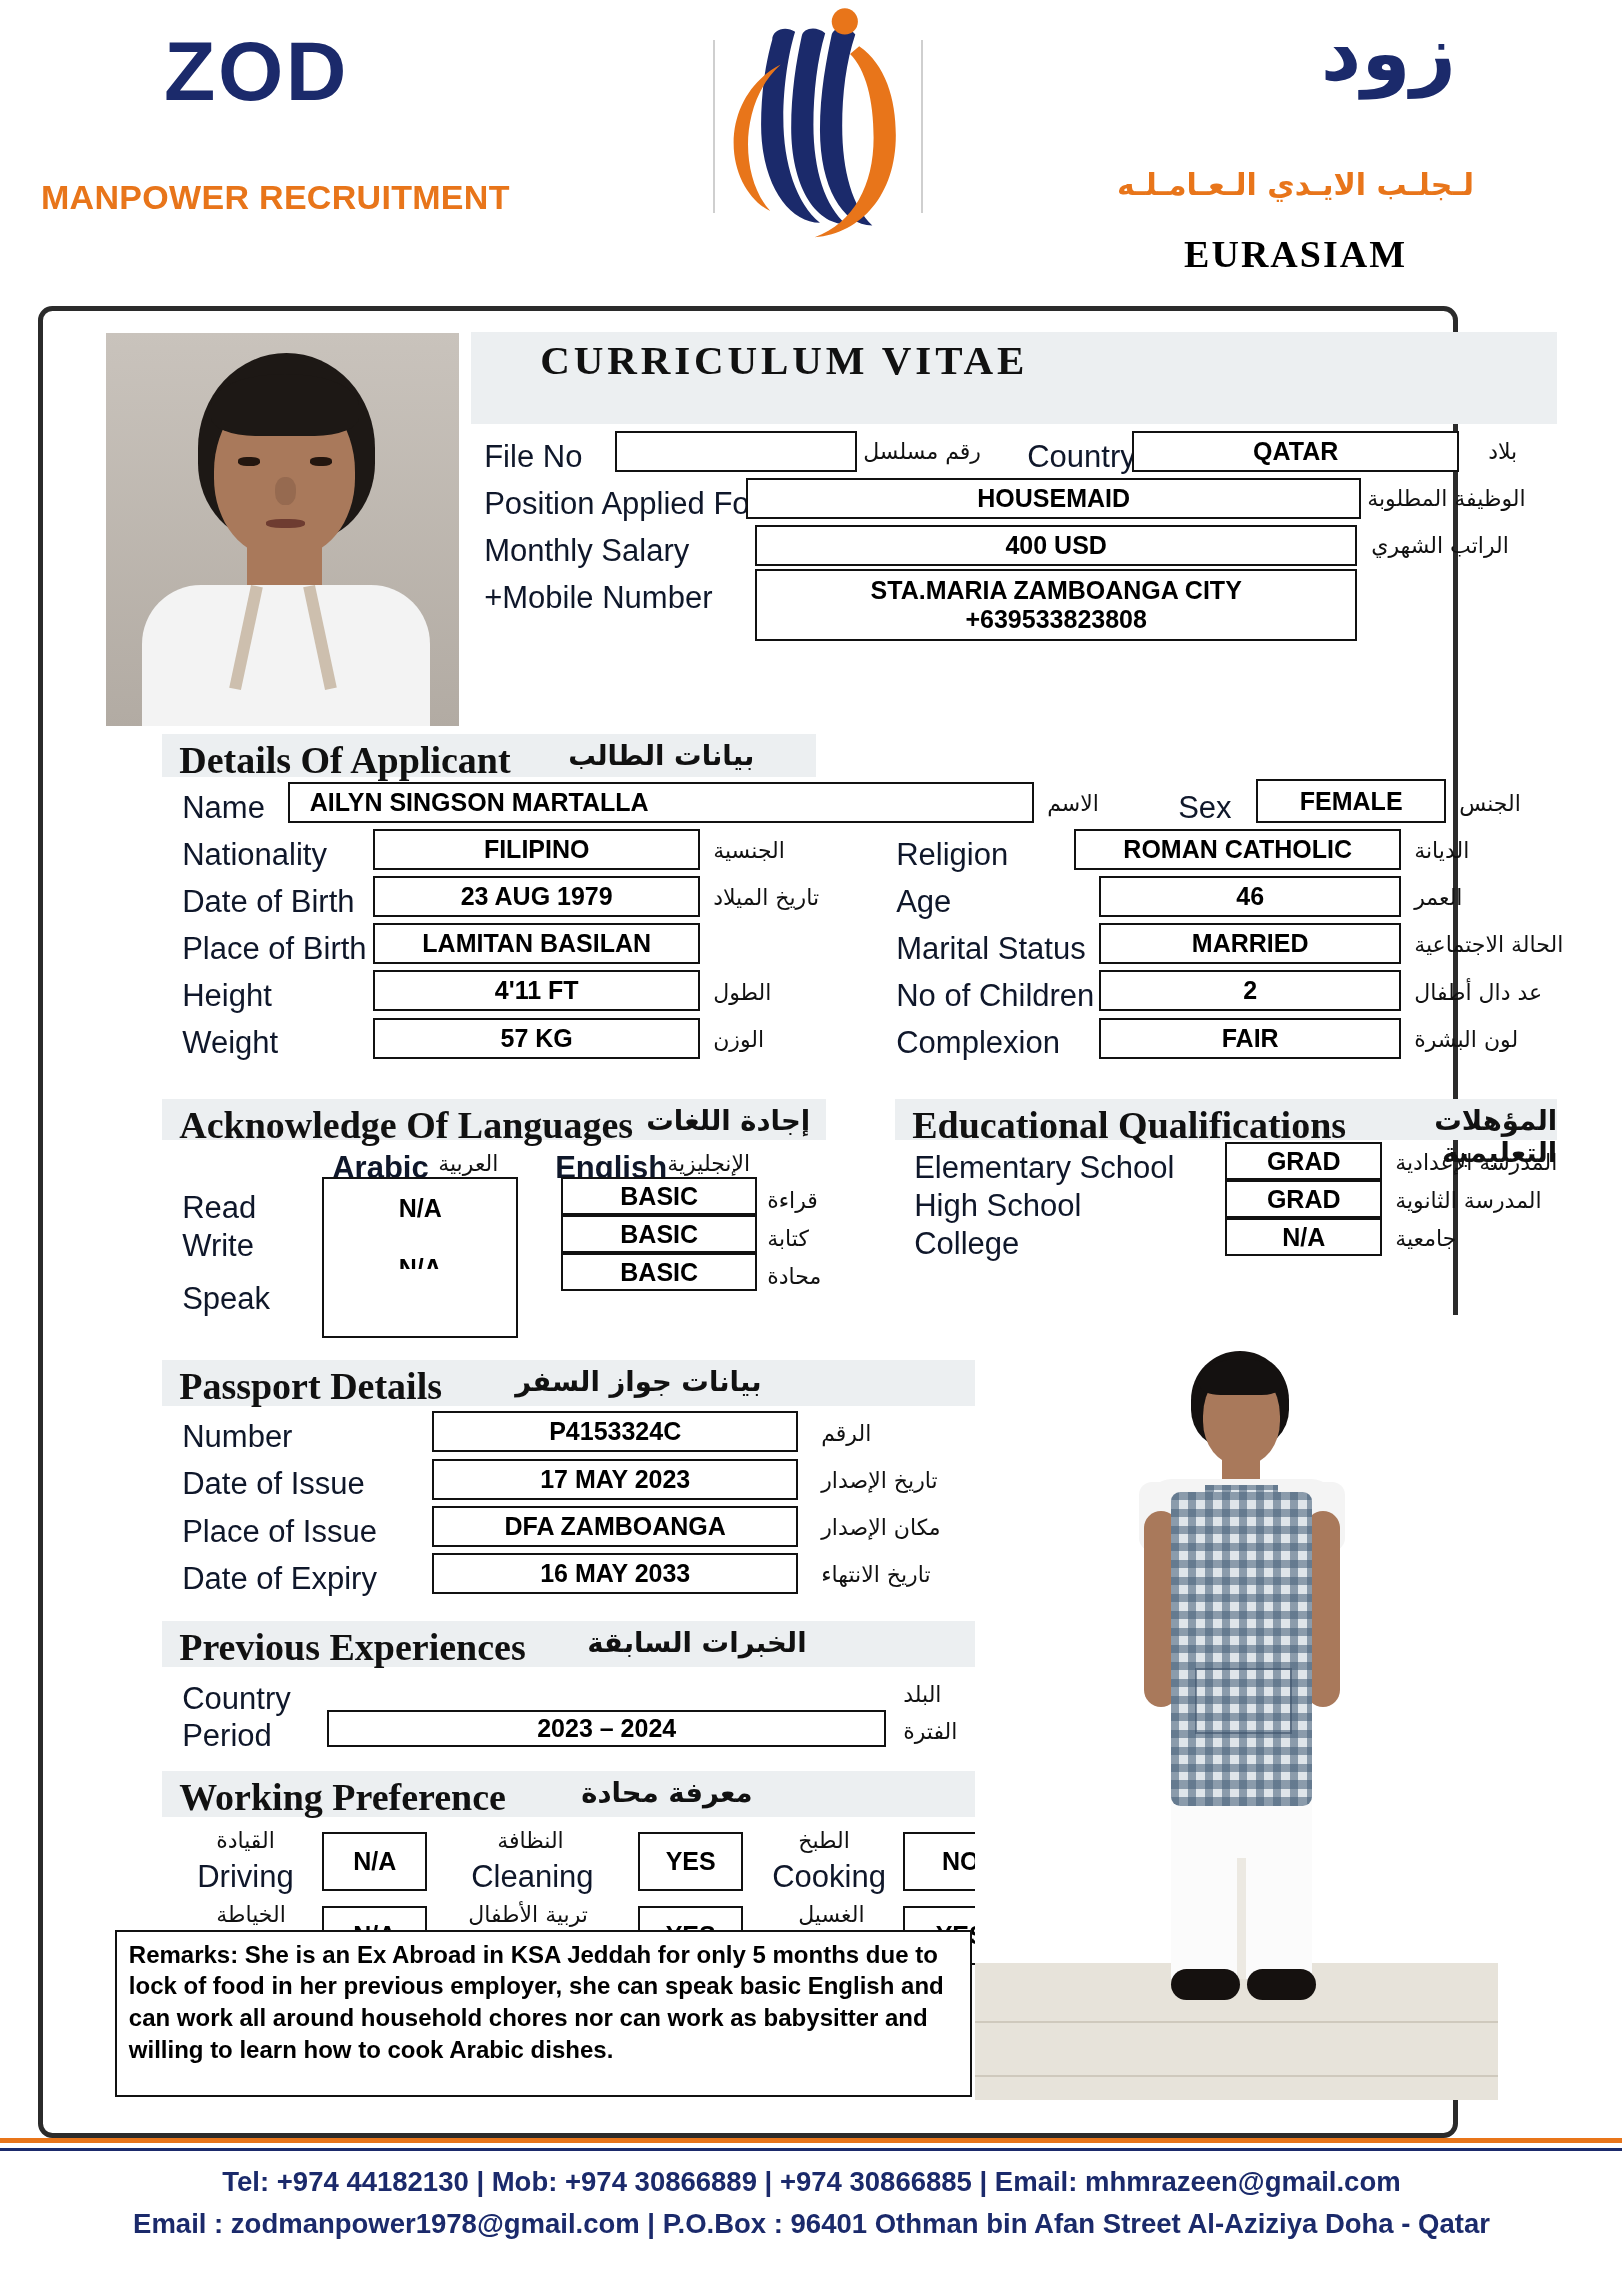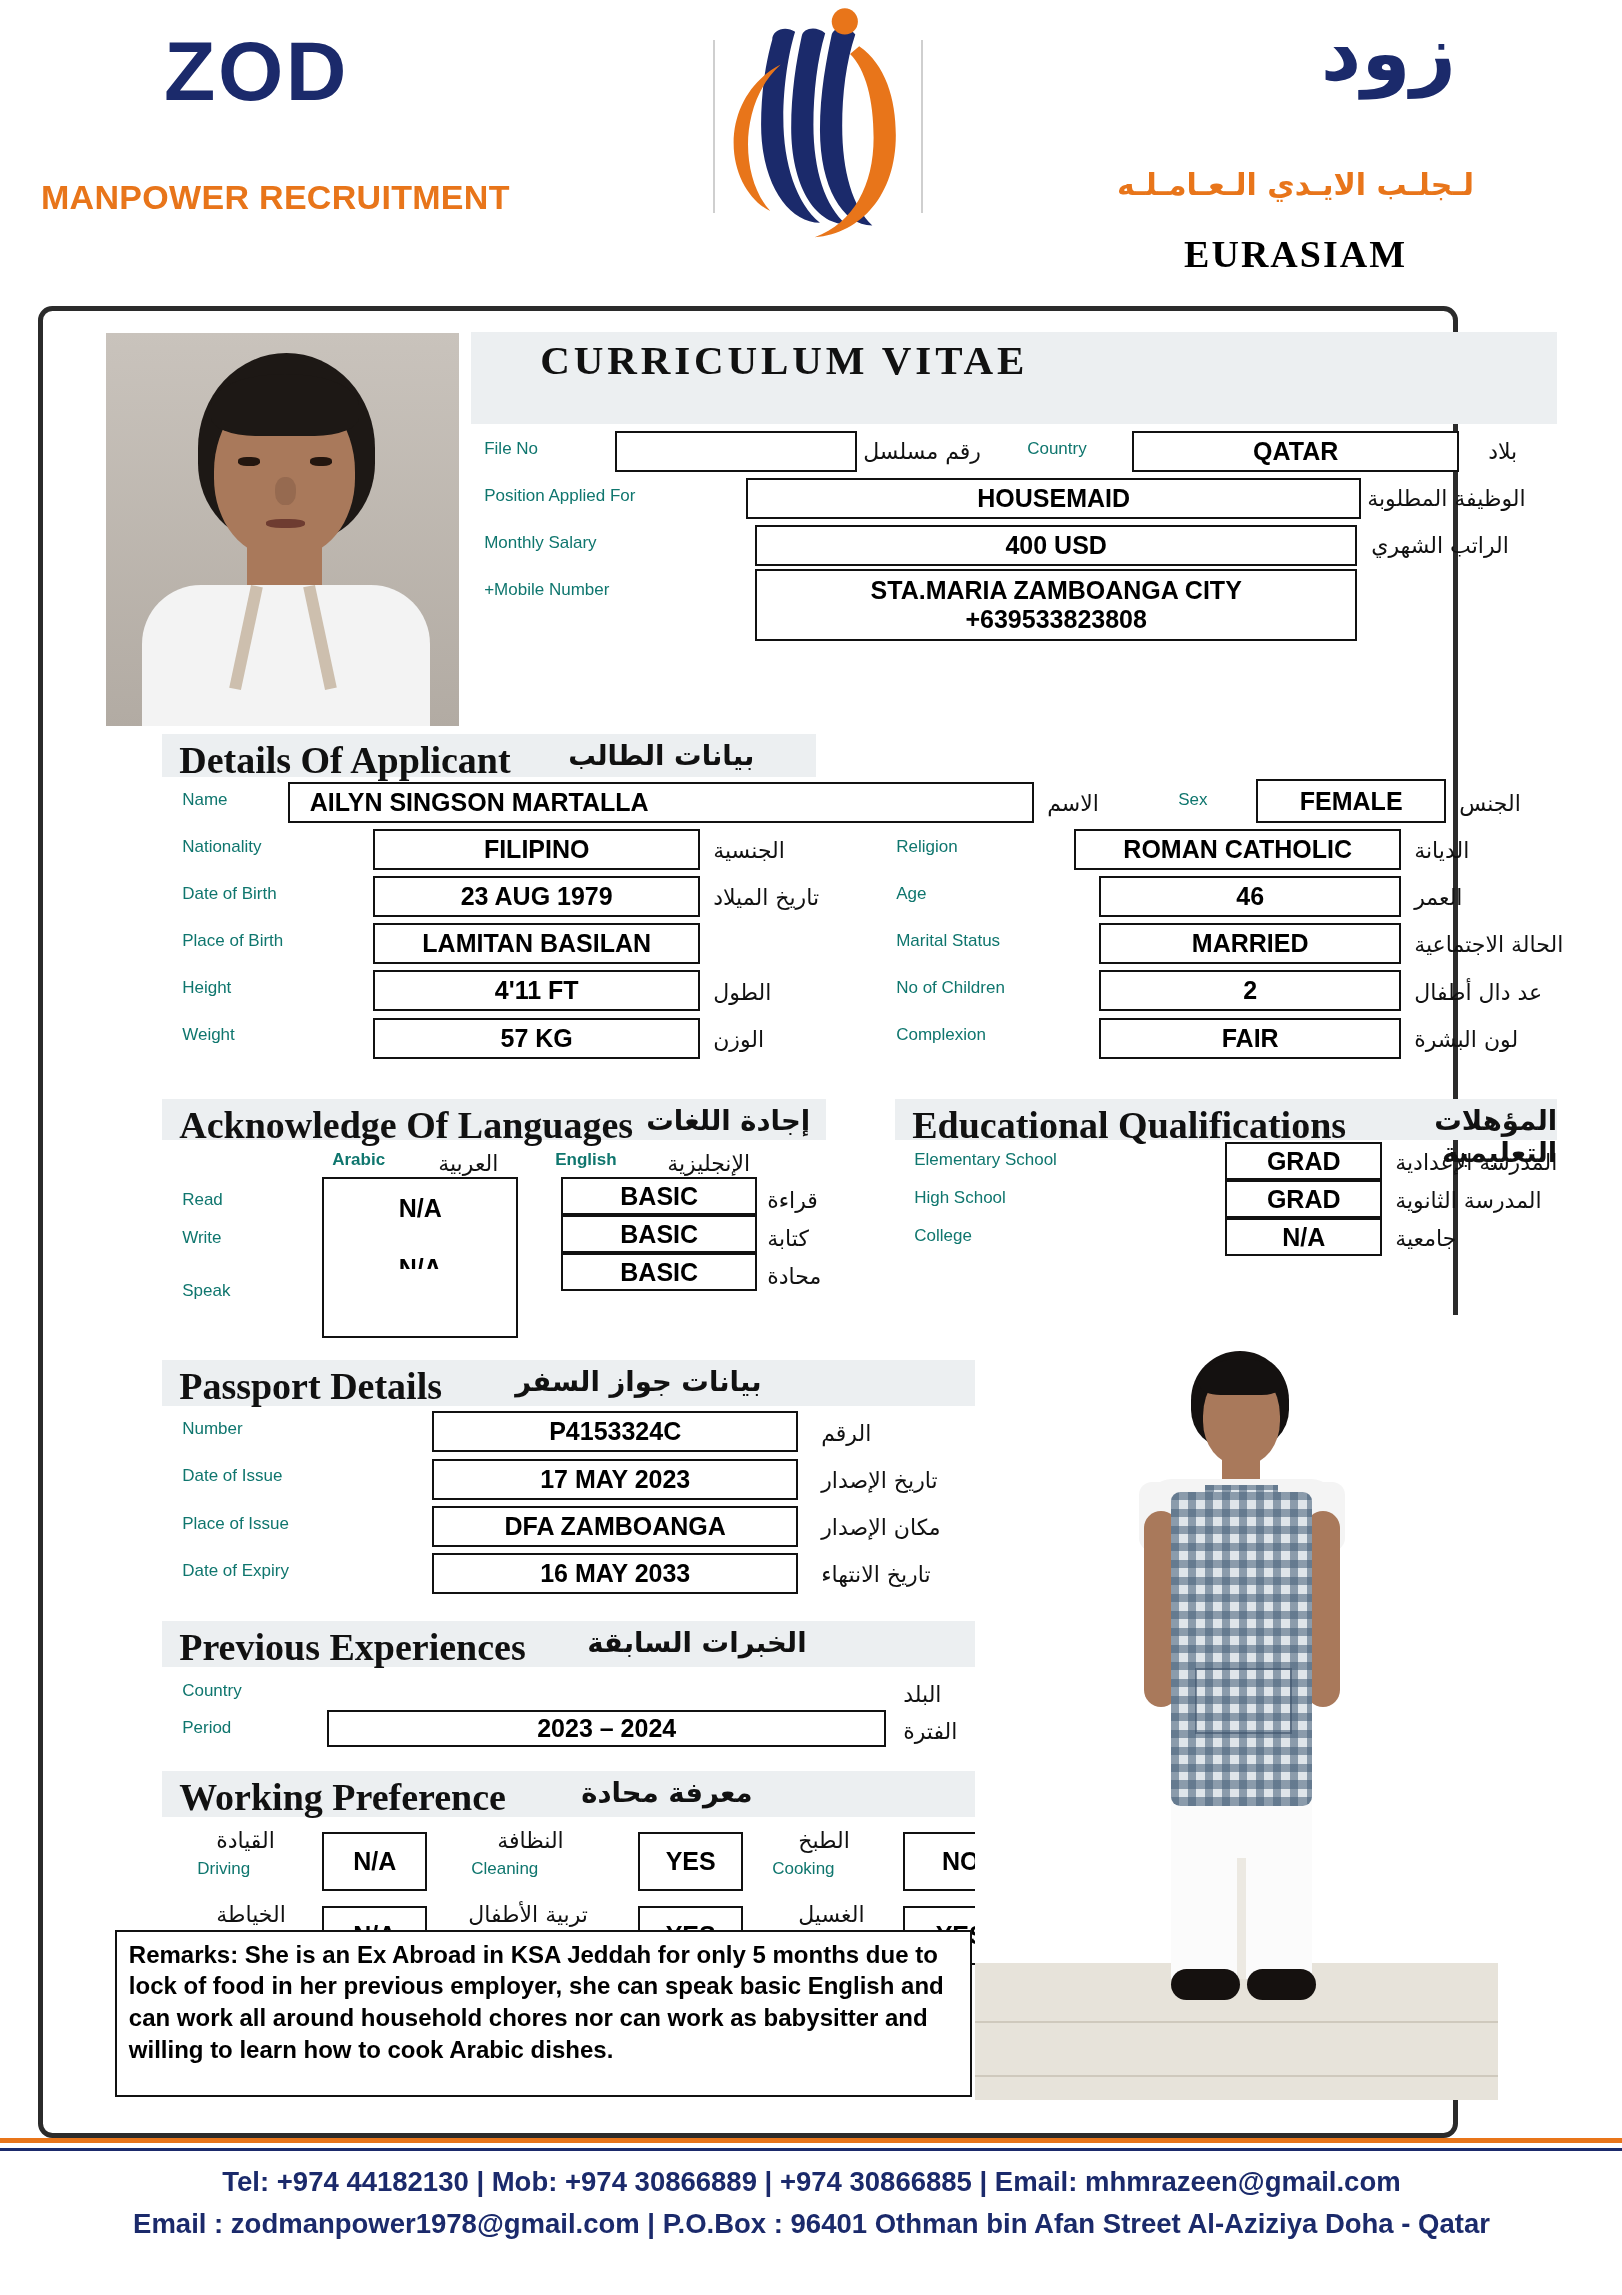--- a/index.html
+++ b/index.html
@@ -74,21 +74,21 @@
   .f-hairfront { position:absolute; left:105px; top:41px; width:148px; height:62px; background:#1d1815; border-radius:50% 50% 30% 30%; }
   .f-eye { position:absolute; top:124px; width:22px; height:8.5px; background:#23160f; border-radius:40%; }
   .f-eye.l { left:132px; } .f-eye.r { left:204px; }
   .f-nose { position:absolute; left:169px; top:144px; width:21px; height:27.5px; background:#966a50; border-radius:45%; }
   .f-mouth { position:absolute; left:160px; top:186px; width:39px; height:9.2px; background:#6e3c31; border-radius:40%; }
   .f-neck { position:absolute; left:141px; top:209px; width:75px; height:62px; background:#a9795b; }
   .f-body { position:absolute; left:36px; top:252px; width:288px; height:151px; background:#f3f3f3; border-radius:59px 59px 0 0; }
   .f-strap1 { position:absolute; left:134px; top:252px; width:11.8px; height:105px; background:#cdbfae; transform:rotate(12deg); }
   .f-strap2 { position:absolute; left:208px; top:252px; width:11.8px; height:105px; background:#cdbfae; transform:rotate(-12deg); }
   
-  .lbl { position:absolute; font-size:17px; color:#0f766e; white-space:nowrap; }
+  .lbl { position:absolute; font-size:31px; color:#0f172a; white-space:nowrap; }
   .ar { position:absolute; font-family:"DejaVu Sans", sans-serif; font-size:22px; color:#111; direction:rtl; white-space:nowrap; }
   .box {
     position:absolute; border:2px solid #111; background:#fff;
     display:flex; align-items:center; justify-content:center;
     font-weight:bold; font-size:25px; box-sizing:border-box; text-align:center;
   }
   .box.two { flex-direction:column; line-height:1.15; }
   .sect {
     position:absolute; background:#eceff1; box-sizing:border-box;
   }

